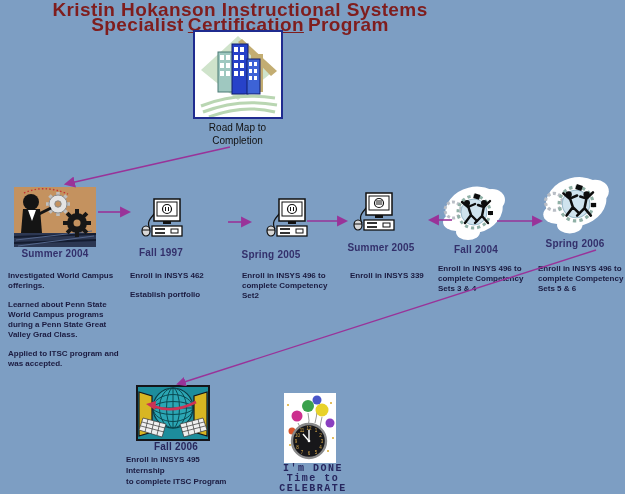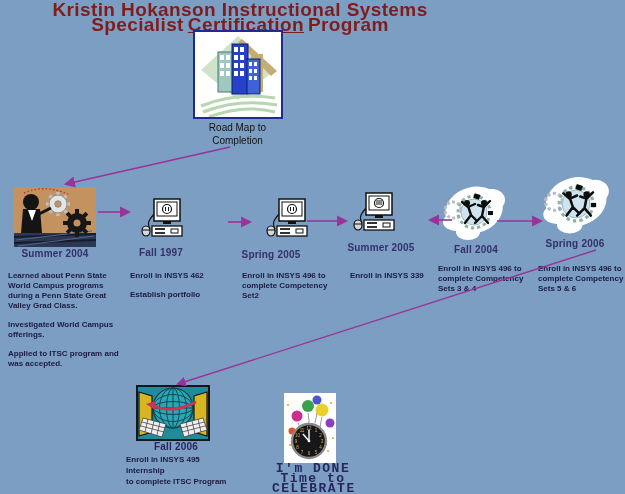--- a/index.html
+++ b/index.html
@@ -19,21 +19,21 @@
     color:#111111;font-size:10px;line-height:13px;}
   
   .stage-label{font-size:10px;font-weight:bold;color:#33306b;text-align:center;
     letter-spacing:.2px;white-space:nowrap;}
   
   .notes{font-size:8px;font-weight:bold;color:#1b1b40;line-height:10px;}
   .notes p{margin:0 0 9px 0;}
   .notes.tight p{margin:0 0 1px 0;}
   
   .celebrate-text{left:272px;top:464px;width:82px;text-align:center;
-    font-family:"Liberation Mono",monospace;font-weight:bold;font-size:13px;
+    font-family:"Liberation Mono",monospace;font-weight:bold;font-size:10px;
     color:#26265e;letter-spacing:1.5px;line-height:10px;}
   .overlay{pointer-events:none;z-index:50;left:0;top:0;}
   svg{display:block;}
 </style>
 </head>
 <body>
 
 <div id="canvas">
 
   <div class="abs title">
@@ -125,22 +125,22 @@
         <circle r="3.5" fill="#c4925f"></circle>
       </g>
       <circle cx="17" cy="15" r="8" fill="#141414"></circle>
       <path d="M9,22 L26,22 L28,46 L7,46 Z" fill="#141414"></path>
       <path d="M14,23 L22,23 L18,34 Z" fill="#ffffff"></path>
       <line x1="25" y1="27" x2="37" y2="21" stroke="#141414" stroke-width="3"></line>
     </svg>
   </div>
   <div class="abs stage-label" style="left:14px;top:248px;width:82px;">Summer 2004</div>
   <div class="abs notes" style="left:8px;top:271px;width:122px;">
+    <p>Investigated World Campus offerings.</p>
     <p>Learned about Penn State World Campus programs during a Penn State Great Valley Grad Class.</p>
-    <p>Investigated World Campus offerings.</p>
     <p>Applied to ITSC program and was accepted.</p>
   </div>
 
   <div class="abs" style="left:140px;top:198px;width:44px;height:40px;">
     <svg width="44" height="40" viewBox="0 0 44 40">
       <path d="M10,31 C5,22 14,18 17,12" fill="none" stroke="#111" stroke-width="1.2"></path>
       <rect x="14" y="1" width="26" height="22" fill="#fff" stroke="#111" stroke-width="1.5"></rect>
       <rect x="17" y="4" width="20" height="14" fill="#fff" stroke="#111" stroke-width="1"></rect>
       <circle cx="27" cy="11" r="4.5" fill="none" stroke="#111" stroke-width="1.2"></circle>
       <path d="M25.5,9 v4 M28.5,9 v4" stroke="#111" stroke-width="1"></path>

